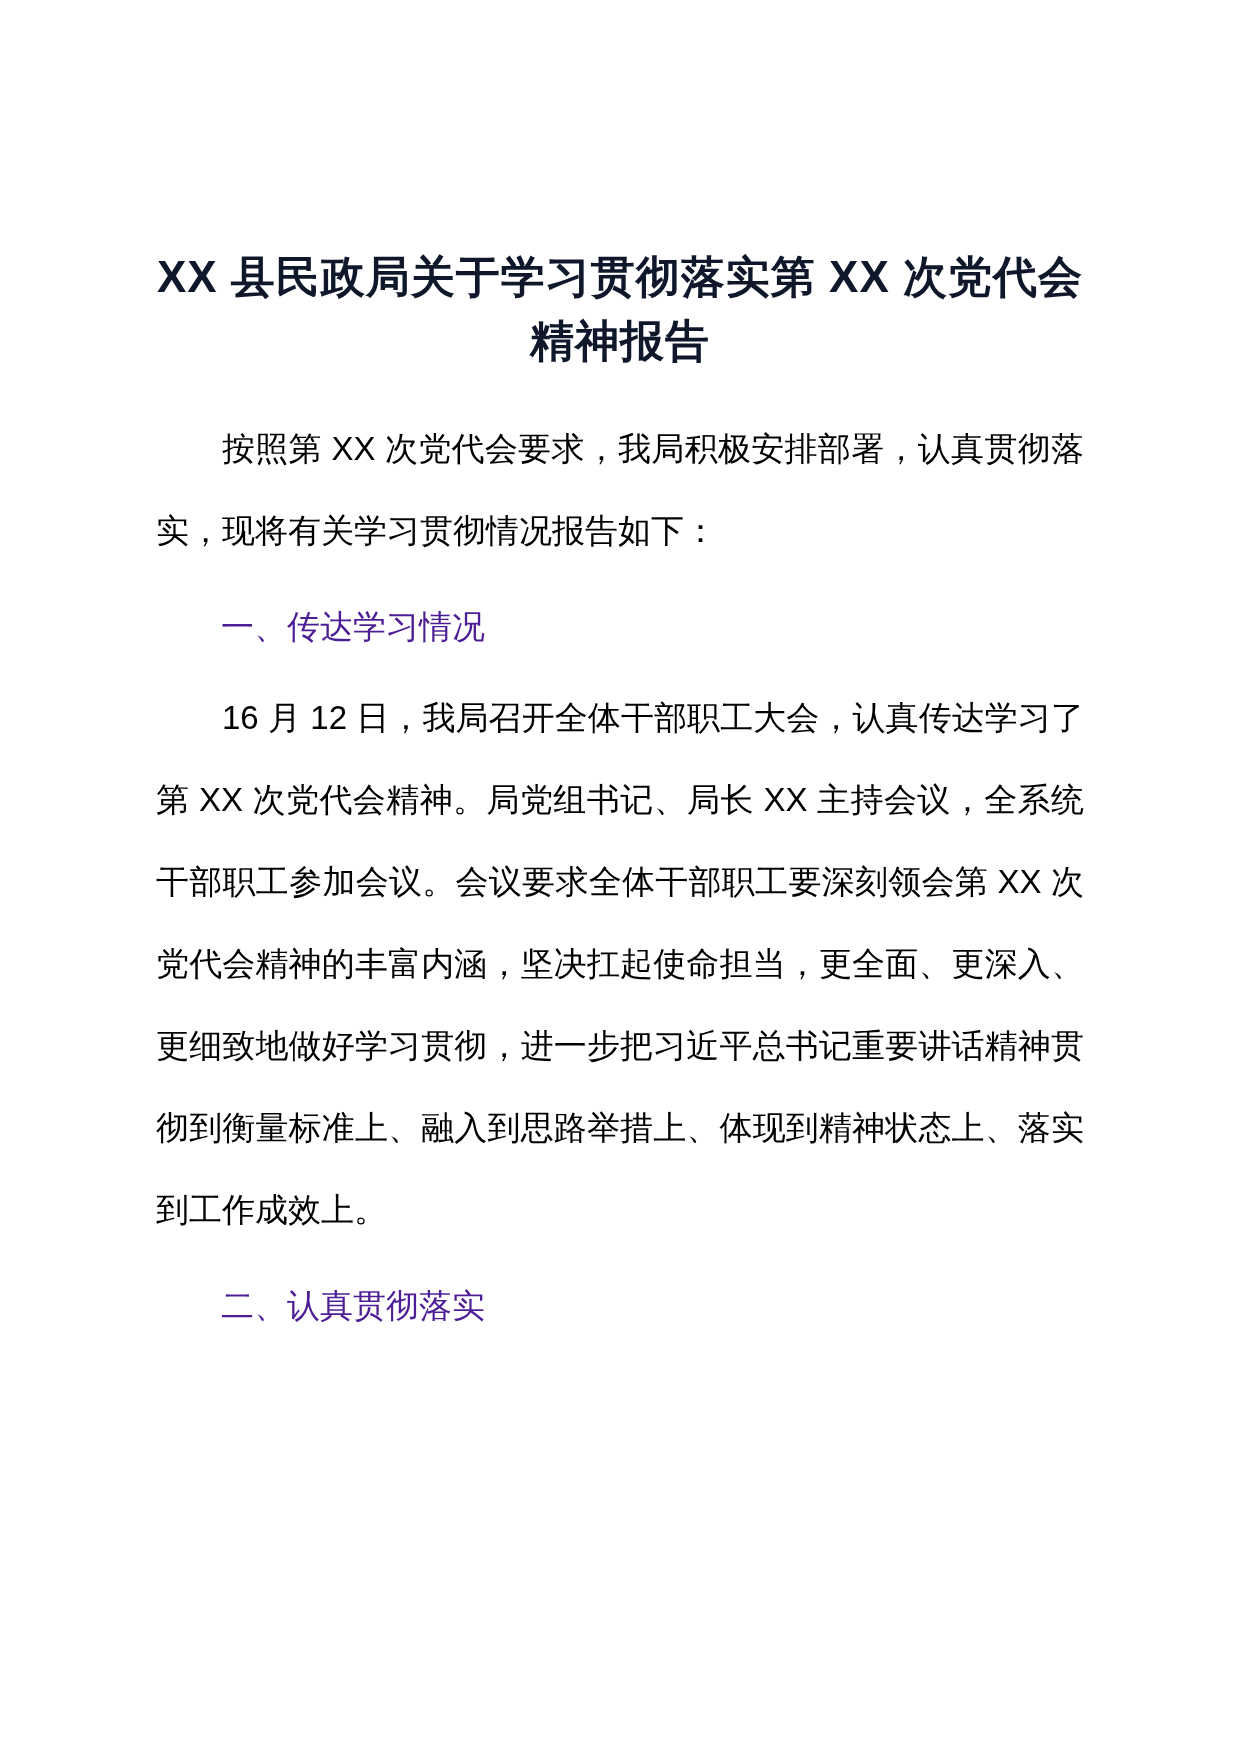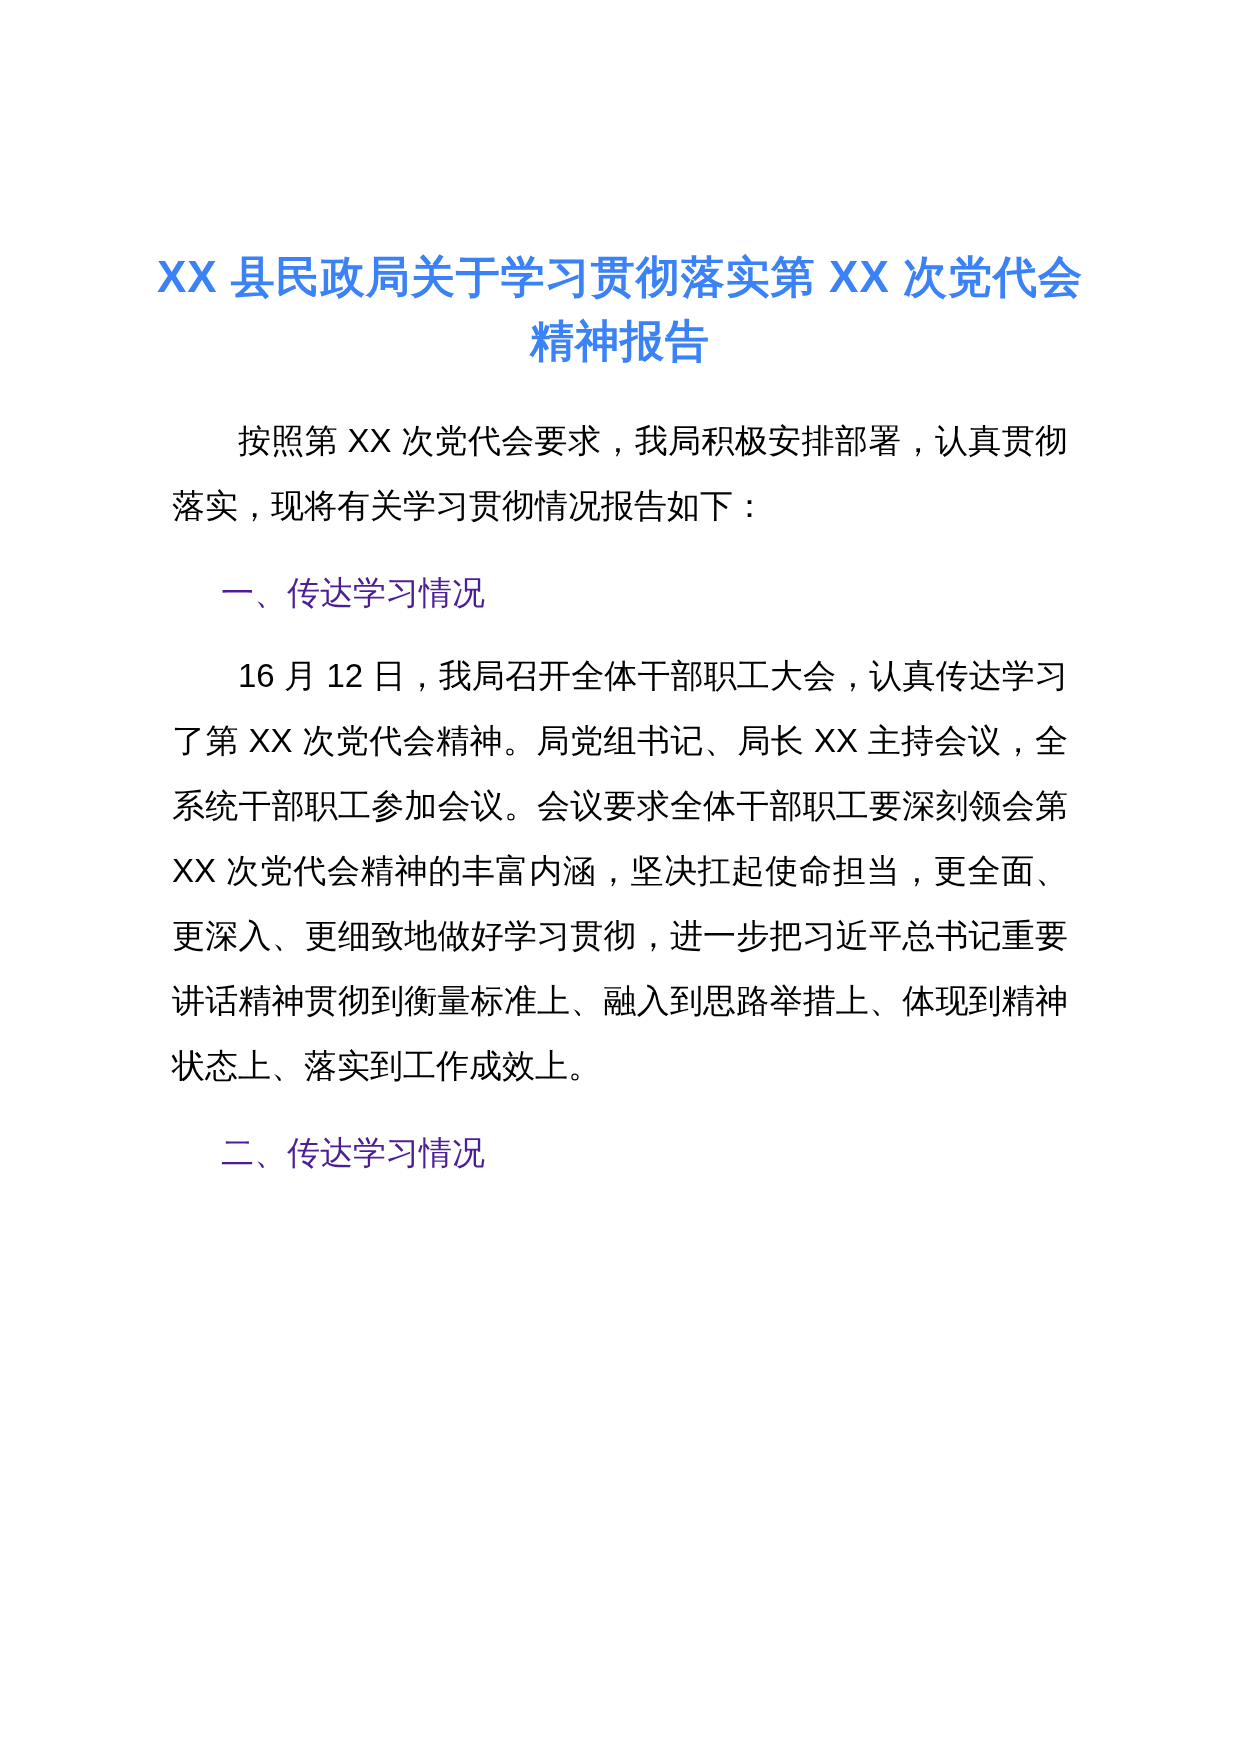--- a/index.html
+++ b/index.html
@@ -19,31 +19,31 @@
     width: 1240px;
     height: 1754px;
     background: #ffffff;
     padding: 245px 155px 0 155px;
   }
   .doc-title {
     font-size: 44px;
     font-weight: bold;
     line-height: 64px;
     text-align: center;
-    color: #3b82f6;
+    color: #0f172a;
     margin: 0 0 35px 0;
     letter-spacing: 1px;
   }
   .para {
     font-size: 33px;
-    line-height: 65px;
+    line-height: 82px;
     text-align: justify;
     text-indent: 2em;
     color: #000000;
-    margin: 17px;
+    margin: 1px;
     word-break: break-all;
   }
   .section-heading {
     font-size: 33px;
     line-height: 65px;
     text-indent: 2em;
     color: #4c1d95;
     font-weight: normal;
     margin: 22px 0 18px 0;
   }
@@ -53,14 +53,14 @@
 
 <div class="page">
   <h1 class="doc-title">XX 县民政局关于学习贯彻落实第 XX 次党代会精神报告</h1>
 
   <p class="para">按照第 XX 次党代会要求，我局积极安排部署，认真贯彻落实，现将有关学习贯彻情况报告如下：</p>
 
   <h2 class="section-heading">一、传达学习情况</h2>
 
   <p class="para">16 月 12 日，我局召开全体干部职工大会，认真传达学习了第 XX 次党代会精神。局党组书记、局长 XX 主持会议，全系统干部职工参加会议。会议要求全体干部职工要深刻领会第 XX 次党代会精神的丰富内涵，坚决扛起使命担当，更全面、更深入、更细致地做好学习贯彻，进一步把习近平总书记重要讲话精神贯彻到衡量标准上、融入到思路举措上、体现到精神状态上、落实到工作成效上。</p>
 
-  <h2 class="section-heading">二、传达学习情况</h2>
+  <h2 class="section-heading">二、认真贯彻落实</h2>
 </div>
 
 </body></html>

